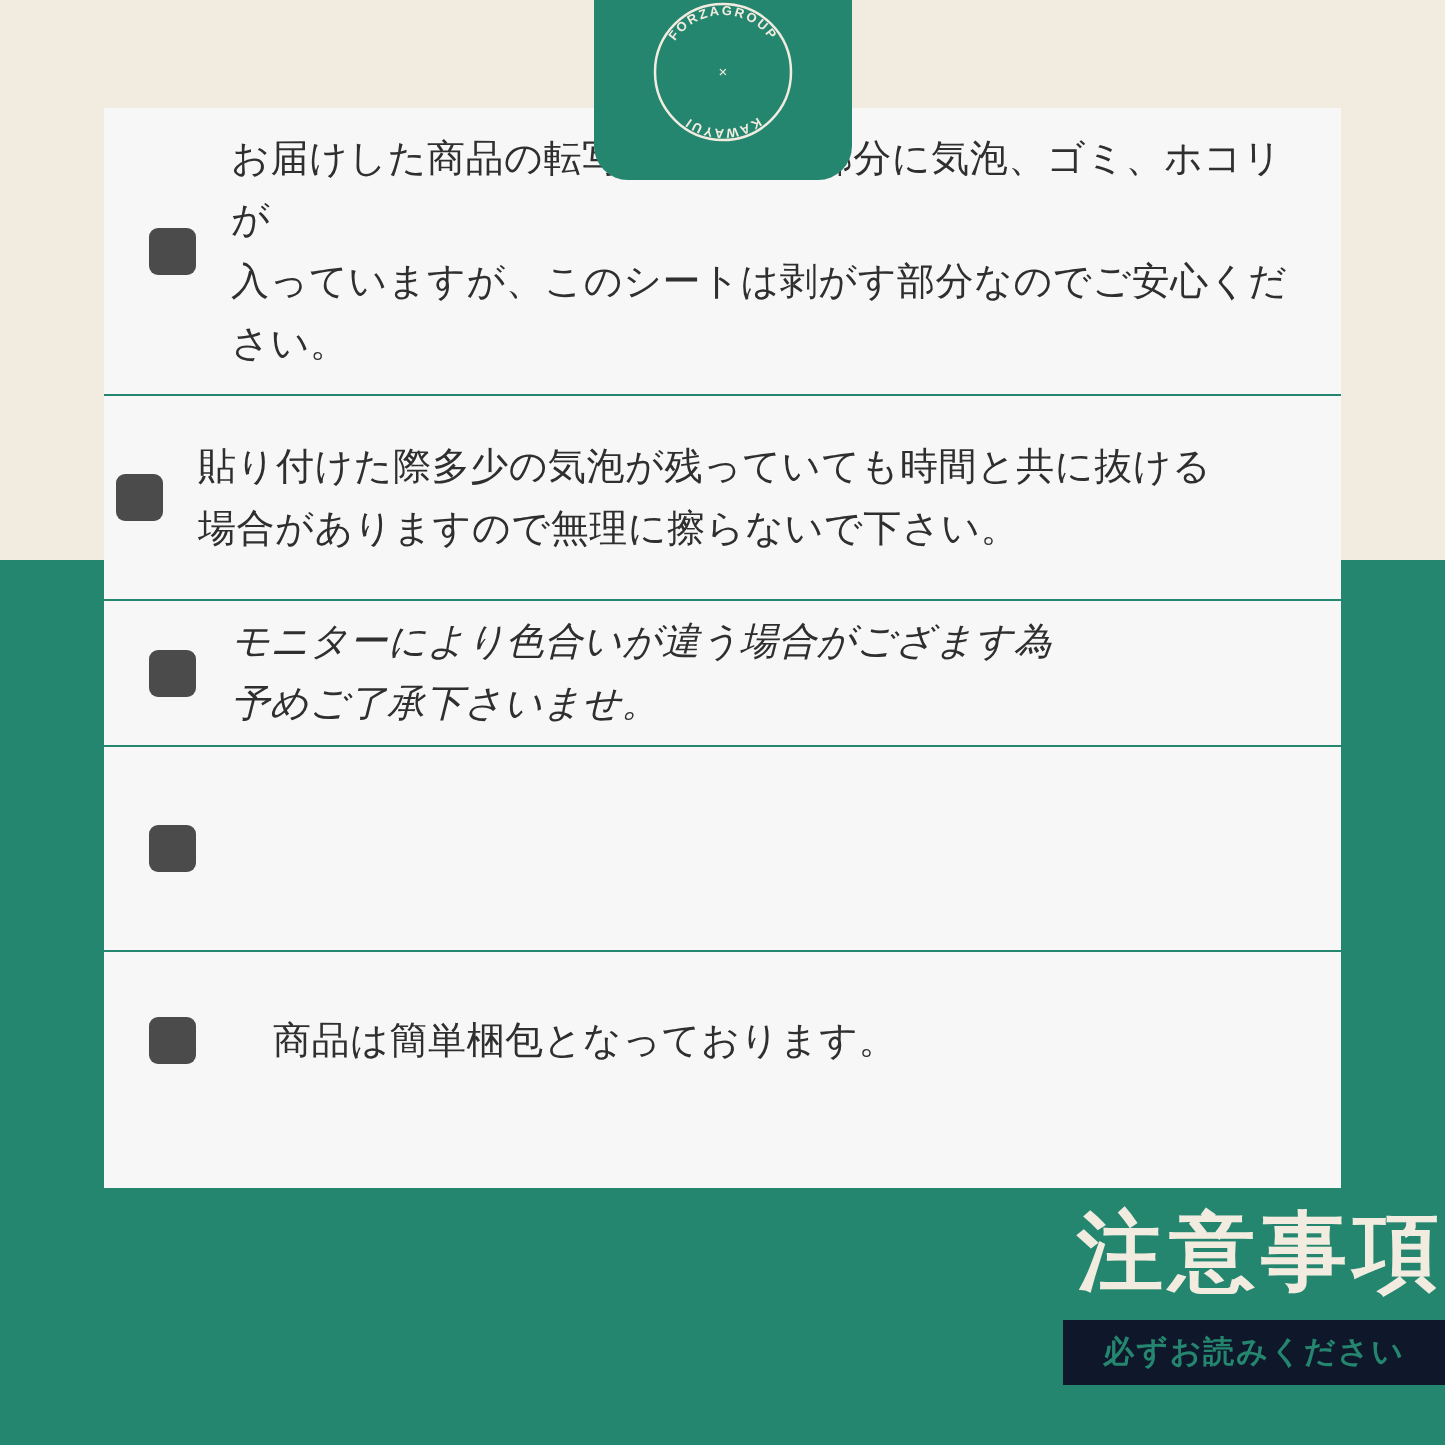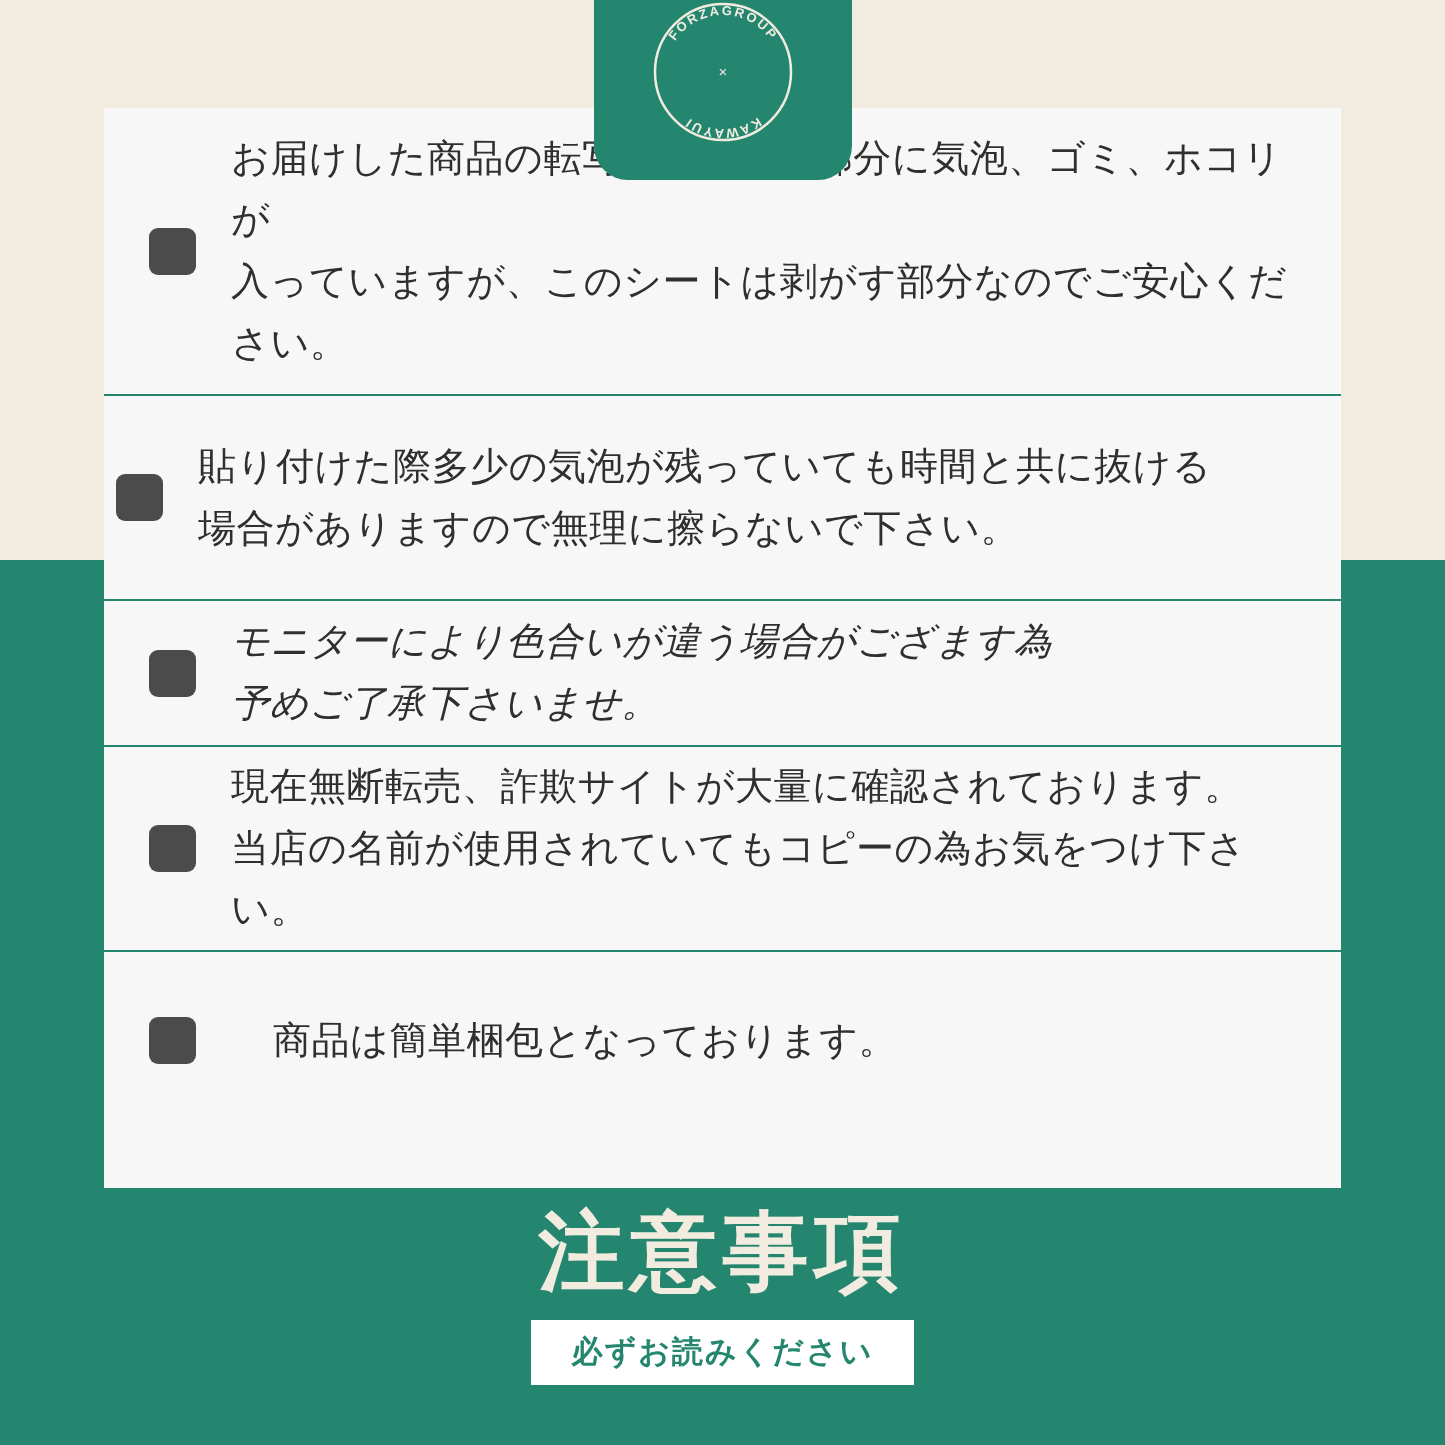--- a/index.html
+++ b/index.html
@@ -107,34 +107,34 @@
   
   #footer {
     position: absolute;
     left: 0;
     top: 1188px;
     width: 1445px;
     height: 257px;
     z-index: 4;
     display: flex;
     flex-direction: column;
-    align-items: center;
+    align-items: flex-end;
     justify-content: flex-start;
   }
   #footer-title {
     margin-top: 20px;
     color: #f2ece0;
     font-size: 86px;
     font-weight: bold;
     letter-spacing: 6px;
     line-height: 1;
   }
   #footer-pill {
     margin-top: 26px;
-    background: #ffffff;
+    background: #0f172a;
     color: #25866f;
     font-size: 31px;
     font-weight: bold;
     letter-spacing: 2px;
     padding: 16px 40px 18px 40px;
     line-height: 1;
   }
 </style>
 </head>
 <body>
@@ -155,22 +155,20 @@
       <div class="note-text">貼り付けた際多少の気泡が残っていても時間と共に抜ける
 場合がありますので無理に擦らないで下さい。</div>
     </div>
     <div class="note-row row-3">
       <div class="bullet"></div>
       <div class="note-text">モニターにより色合いが違う場合がござます為
 予めご了承下さいませ。</div>
     </div>
     <div class="note-row row-4">
       <div class="bullet"></div>
-      <div class="note-text">現在無断転売、詐欺サイトが大量に確認されております。
-当店の名前が使用されていてもコピーの為お気をつけ下さい。</div>
     </div>
     <div class="note-row row-5">
       <div class="bullet"></div>
       <div class="note-text">商品は簡単梱包となっております。</div>
     </div>
   </div>
 
   <div id="logo-badge">
     <svg id="logo-ring" viewBox="0 0 150 150">
       <defs>

